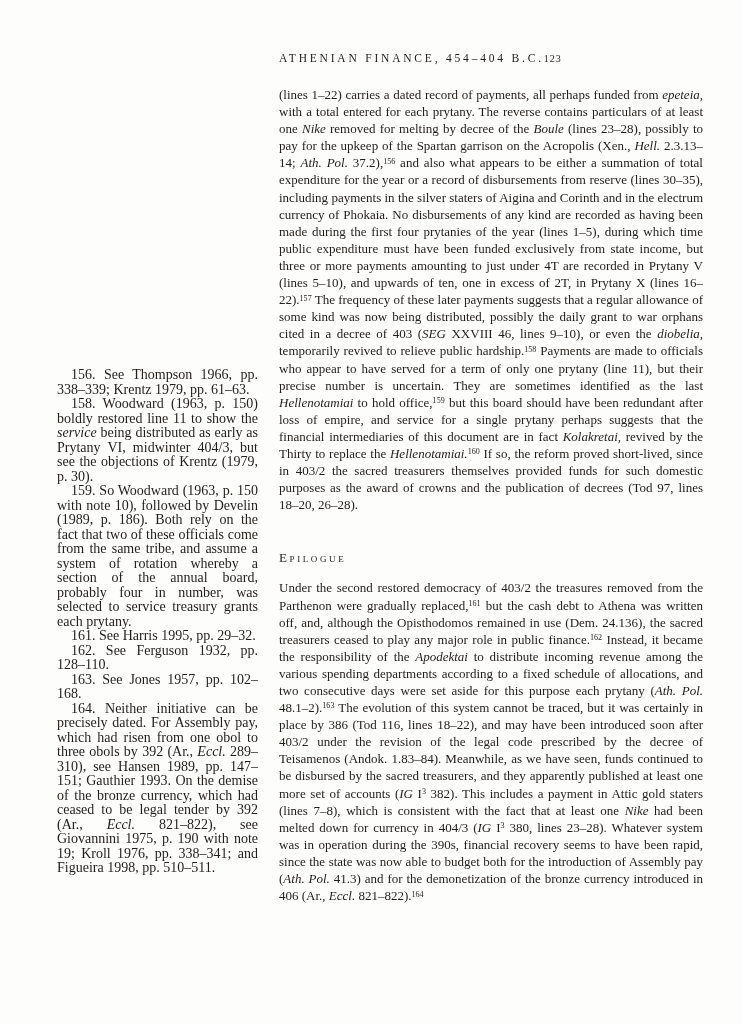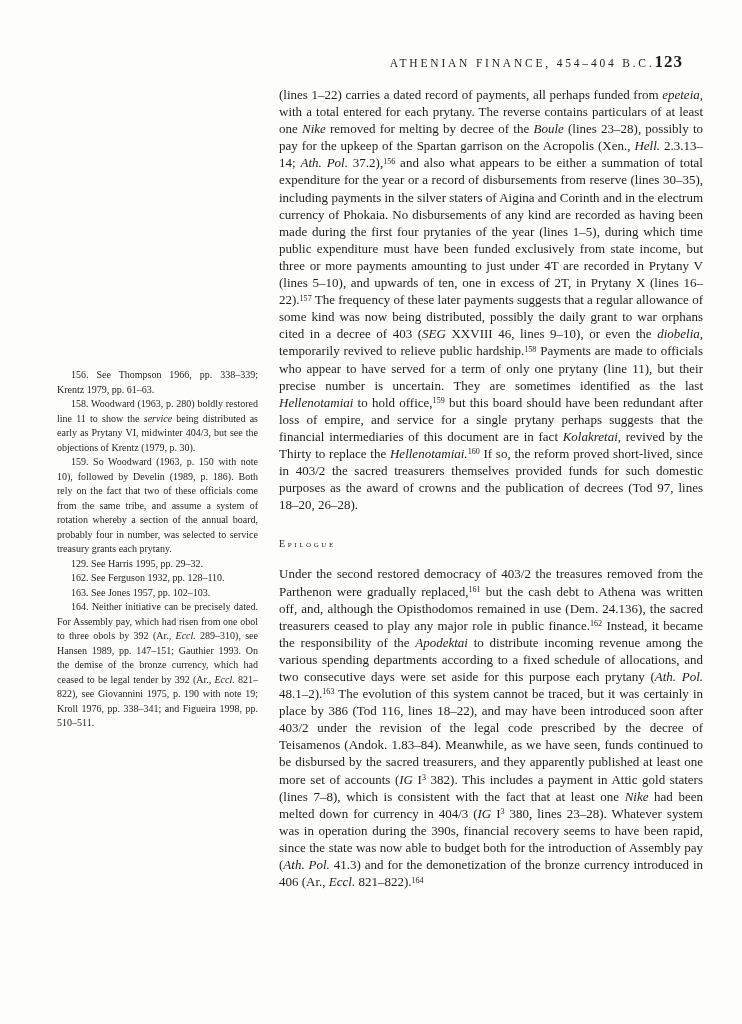--- a/index.html
+++ b/index.html
@@ -15,59 +15,58 @@
     font-family: "Liberation Serif", serif;
     color: #211d19;
     overflow: hidden;
   }
   .running-head {
     position: absolute;
     top: 52px;
     left: 279px;
     width: 424px;
     display: flex;
-    justify-content: flex-end;
+    justify-content: flex-start;
     align-items: baseline;
   }
   .head-title {
     font-size: 11.5px;
     letter-spacing: 2.8px;
     white-space: nowrap;
   }
   .folio {
-    font-size: 17px;
+    font-size: 10px;
     letter-spacing: 1px;
     margin-right: 20px;
-    font-weight: bold;
   }
   .main-column {
     position: absolute;
     top: 86px;
     left: 279px;
     width: 424px;
     font-size: 13px;
     line-height: 17.1px;
     text-align: justify;
   }
   .body-para {
     margin: 0;
   }
   .section-heading {
-    font-size: 10px;
+    font-size: 13px;
     font-weight: normal;
     font-variant: small-caps;
     letter-spacing: 2.6px;
-    margin: 22px 0 13px 0;
+    margin: 36px 0 13px 0;
   }
   .footnotes-column {
     position: absolute;
     top: 368px;
     left: 57px;
     width: 201px;
-    font-size: 10px;
+    font-size: 14px;
     line-height: 14.5px;
     text-align: justify;
   }
   .footnote {
     margin: 0;
     text-indent: 14px;
   }
   i { font-style: italic; }
   sup {
     font-size: 62%;
@@ -83,25 +82,25 @@
 
 <div class="page">
 
   <header class="running-head">
     <span class="head-title">ATHENIAN FINANCE, 454–404 B.C.</span>
     <span class="folio">123</span>
   </header>
 
   <aside class="footnotes-column">
     <p class="footnote"><span>156. See Thompson 1966, pp. 338–339; Krentz 1979, pp. 61–63.</span></p>
-    <p class="footnote"><span>158. Woodward (1963, p. 280) boldly restored line 11 to show the </span><i>service</i><span> being distributed as early as Prytany VI, midwinter 404/3, but see the objections of Krentz (1979, p. 30).</span></p>
+    <p class="footnote"><span>158. Woodward (1963, p. 150) boldly restored line 11 to show the </span><i>service</i><span> being distributed as early as Prytany VI, midwinter 404/3, but see the objections of Krentz (1979, p. 30).</span></p>
     <p class="footnote"><span>159. So Woodward (1963, p. 150 with note 10), followed by Develin (1989, p. 186). Both rely on the fact that two of these officials come from the same tribe, and assume a system of rotation whereby a section of the annual board, probably four in number, was selected to service treasury grants each prytany.</span></p>
-    <p class="footnote"><span>129. See Harris 1995, pp. 29–32.</span></p>
+    <p class="footnote"><span>161. See Harris 1995, pp. 29–32.</span></p>
     <p class="footnote"><span>162. See Ferguson 1932, pp. 128–110.</span></p>
-    <p class="footnote"><span>163. See Jones 1957, pp. 102–103.</span></p>
+    <p class="footnote"><span>163. See Jones 1957, pp. 102–168.</span></p>
     <p class="footnote"><span>164. Neither initiative can be precisely dated. For Assembly pay, which had risen from one obol to three obols by 392 (Ar., </span><i>Eccl.</i><span> 289–310), see Hansen 1989, pp. 147–151; Gauthier 1993. On the demise of the bronze currency, which had ceased to be legal tender by 392 (Ar., </span><i>Eccl.</i><span> 821–822), see Giovannini 1975, p. 190 with note 19; Kroll 1976, pp. 338–341; and Figueira 1998, pp. 510–511.</span></p>
   </aside>
 
   <main class="main-column">
     <p class="body-para"><span>(lines 1–22) carries a dated record of payments, all perhaps funded from </span><i>epeteia,</i><span> with a total entered for each prytany. The reverse contains particulars of at least one </span><i>Nike</i><span> removed for melting by decree of the </span><i>Boule</i><span> (lines 23–28), possibly to pay for the upkeep of the Spartan garrison on the Acropolis (Xen., </span><i>Hell.</i><span> 2.3.13–14; </span><i>Ath. Pol.</i><span> 37.2),</span><sup>156</sup><span> and also what appears to be either a summation of total expenditure for the year or a record of disbursements from reserve (lines 30–35), including payments in the silver staters of Aigina and Corinth and in the electrum currency of Phokaia. No disbursements of any kind are recorded as having been made during the first four prytanies of the year (lines 1–5), during which time public expenditure must have been funded exclusively from state income, but three or more payments amounting to just under 4T are recorded in Prytany V (lines 5–10), and upwards of ten, one in excess of 2T, in Prytany X (lines 16–22).</span><sup>157</sup><span> The frequency of these later payments suggests that a regular allowance of some kind was now being distributed, possibly the daily grant to war orphans cited in a decree of 403 (</span><i>SEG</i><span> XXVIII 46, lines 9–10), or even the </span><i>diobelia,</i><span> temporarily revived to relieve public hardship.</span><sup>158</sup><span> Payments are made to officials who appear to have served for a term of only one prytany (line 11), but their precise number is uncertain. They are sometimes identified as the last </span><i>Hellenotamiai</i><span> to hold office,</span><sup>159</sup><span> but this board should have been redundant after loss of empire, and service for a single prytany perhaps suggests that the financial intermediaries of this document are in fact </span><i>Kolakretai,</i><span> revived by the Thirty to replace the </span><i>Hellenotamiai.</i><sup>160</sup><span> If so, the reform proved short-lived, since in 403/2 the sacred treasurers themselves provided funds for such domestic purposes as the award of crowns and the publication of decrees (Tod 97, lines 18–20, 26–28).</span></p>
     <h2 class="section-heading">Epilogue</h2>
     <p class="body-para"><span>Under the second restored democracy of 403/2 the treasures removed from the Parthenon were gradually replaced,</span><sup>161</sup><span> but the cash debt to Athena was written off, and, although the Opisthodomos remained in use (Dem. 24.136), the sacred treasurers ceased to play any major role in public finance.</span><sup>162</sup><span> Instead, it became the responsibility of the </span><i>Apodektai</i><span> to distribute incoming revenue among the various spending departments according to a fixed schedule of allocations, and two consecutive days were set aside for this purpose each prytany (</span><i>Ath. Pol.</i><span> 48.1–2).</span><sup>163</sup><span> The evolution of this system cannot be traced, but it was certainly in place by 386 (Tod 116, lines 18–22), and may have been introduced soon after 403/2 under the revision of the legal code prescribed by the decree of Teisamenos (Andok. 1.83–84). Meanwhile, as we have seen, funds continued to be disbursed by the sacred treasurers, and they apparently published at least one more set of accounts (</span><i>IG</i><span> I</span><sup>3</sup><span> 382). This includes a payment in Attic gold staters (lines 7–8), which is consistent with the fact that at least one </span><i>Nike</i><span> had been melted down for currency in 404/3 (</span><i>IG</i><span> I</span><sup>3</sup><span> 380, lines 23–28). Whatever system was in operation during the 390s, financial recovery seems to have been rapid, since the state was now able to budget both for the introduction of Assembly pay (</span><i>Ath. Pol.</i><span> 41.3) and for the demonetization of the bronze currency introduced in 406 (Ar., </span><i>Eccl.</i><span> 821–822).</span><sup>164</sup></p>
   </main>
 
 </div>

